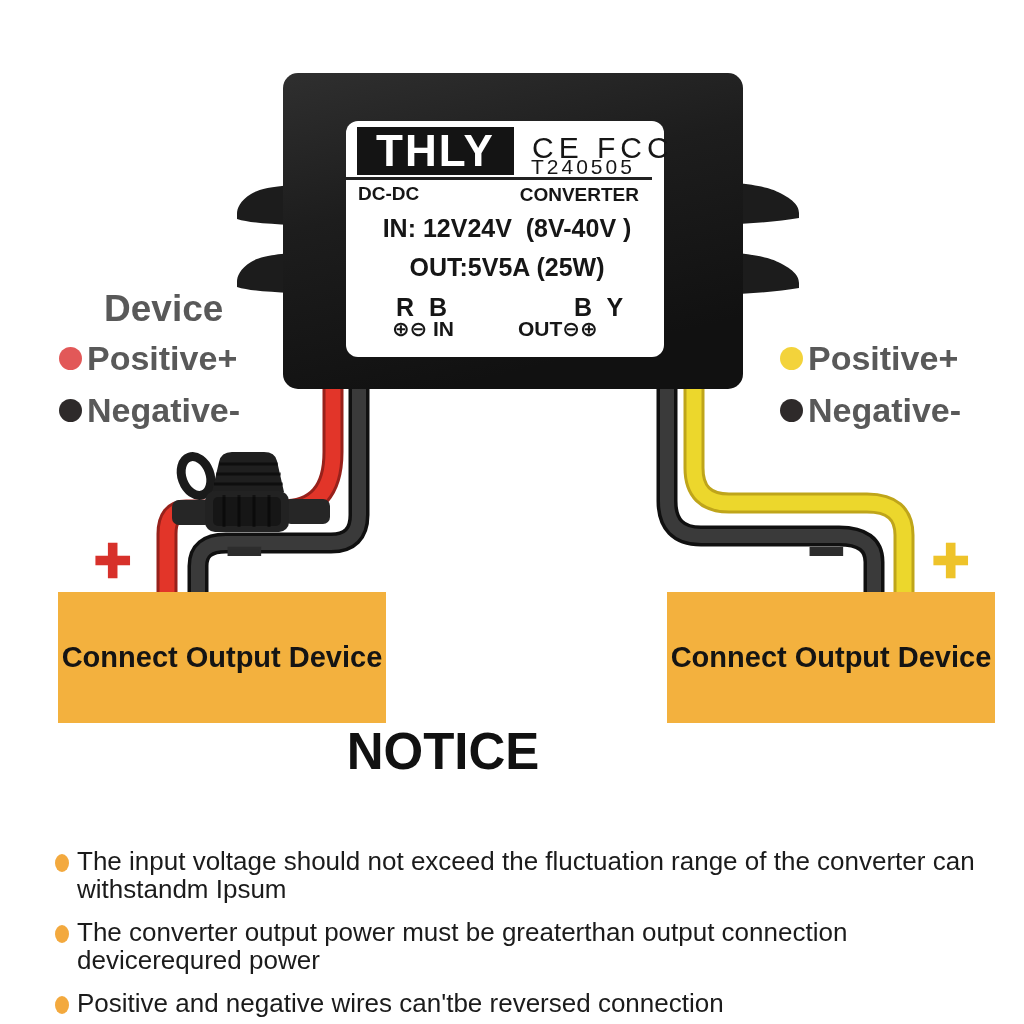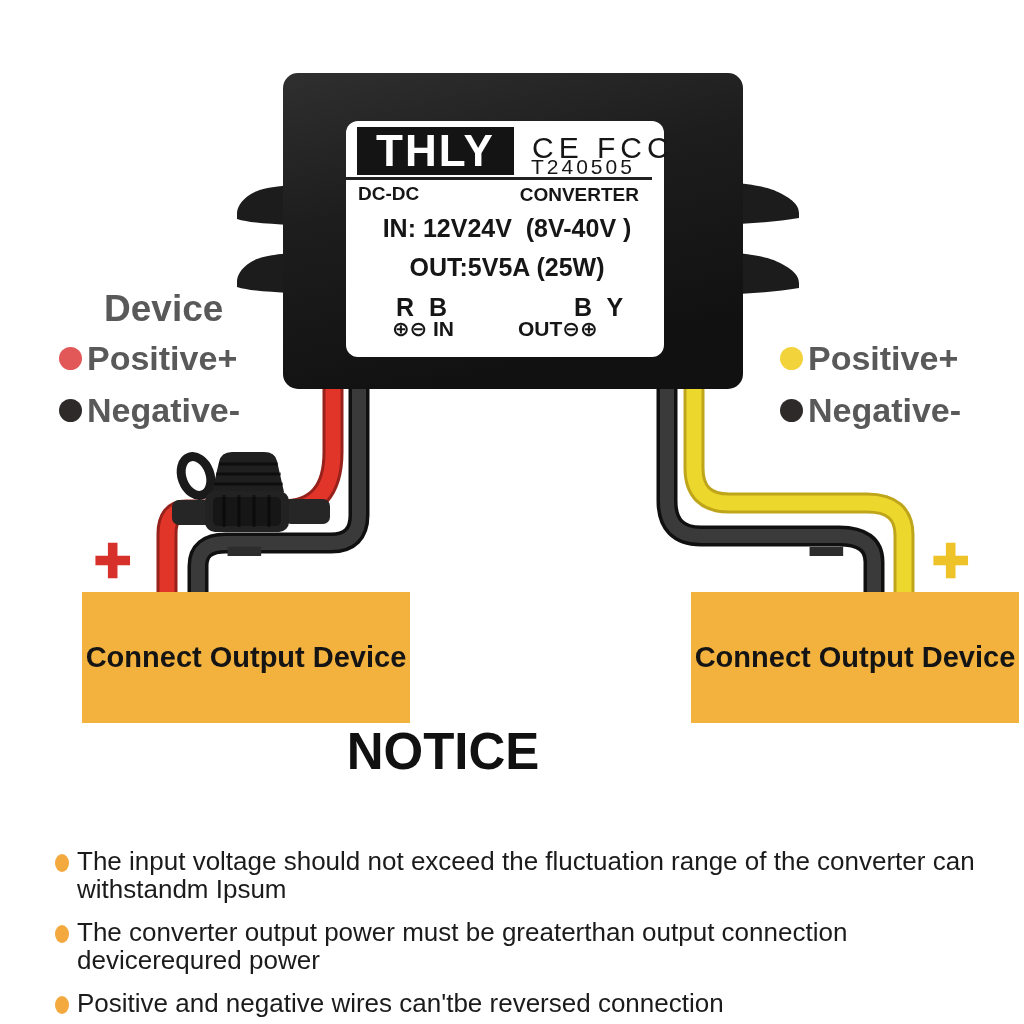--- a/index.html
+++ b/index.html
@@ -41,21 +41,21 @@
 
   
   .mark{z-index:2;font-weight:bold;line-height:1;}
   .mark-plus-red{left:94px;top:528px;font-size:64px;color:#d7312b;-webkit-text-stroke:2.5px #d7312b;}
   .mark-minus-left{left:226px;top:520px;font-size:62px;color:#2d2d2d;-webkit-text-stroke:2.5px #2d2d2d;}
   .mark-minus-right{left:808px;top:520px;font-size:62px;color:#2d2d2d;-webkit-text-stroke:2.5px #2d2d2d;}
   .mark-plus-yellow{left:932px;top:528px;font-size:64px;color:#eec32a;-webkit-text-stroke:2.5px #eec32a;}
 
   
   .device-box{top:592px;width:328px;height:131px;background:#f3b13e;z-index:2;
-    display:flex;align-items:center;justify-content:center;margin-left:24px;}
+    display:flex;align-items:center;justify-content:center;}
   .device-box-left{left:58px;}
   .device-box-right{left:667px;}
   .device-box-label{font-size:29px;font-weight:bold;color:#141414;}
 
   
   .notice-title{left:0;top:722px;width:848px;text-align:center;text-indent:38px;
     font-size:51px;font-weight:bold;color:#111111;z-index:2;}
   .notice-list{left:55px;top:800px;width:930px;z-index:2;margin-top:48px;}
   .notice-item{display:flex;align-items:flex-start;margin-bottom:16px;}
   .bullet-dot{flex:none;width:14px;height:18px;border-radius:50%;background:#f3a93e;margin-top:6px;margin-right:8px;}

